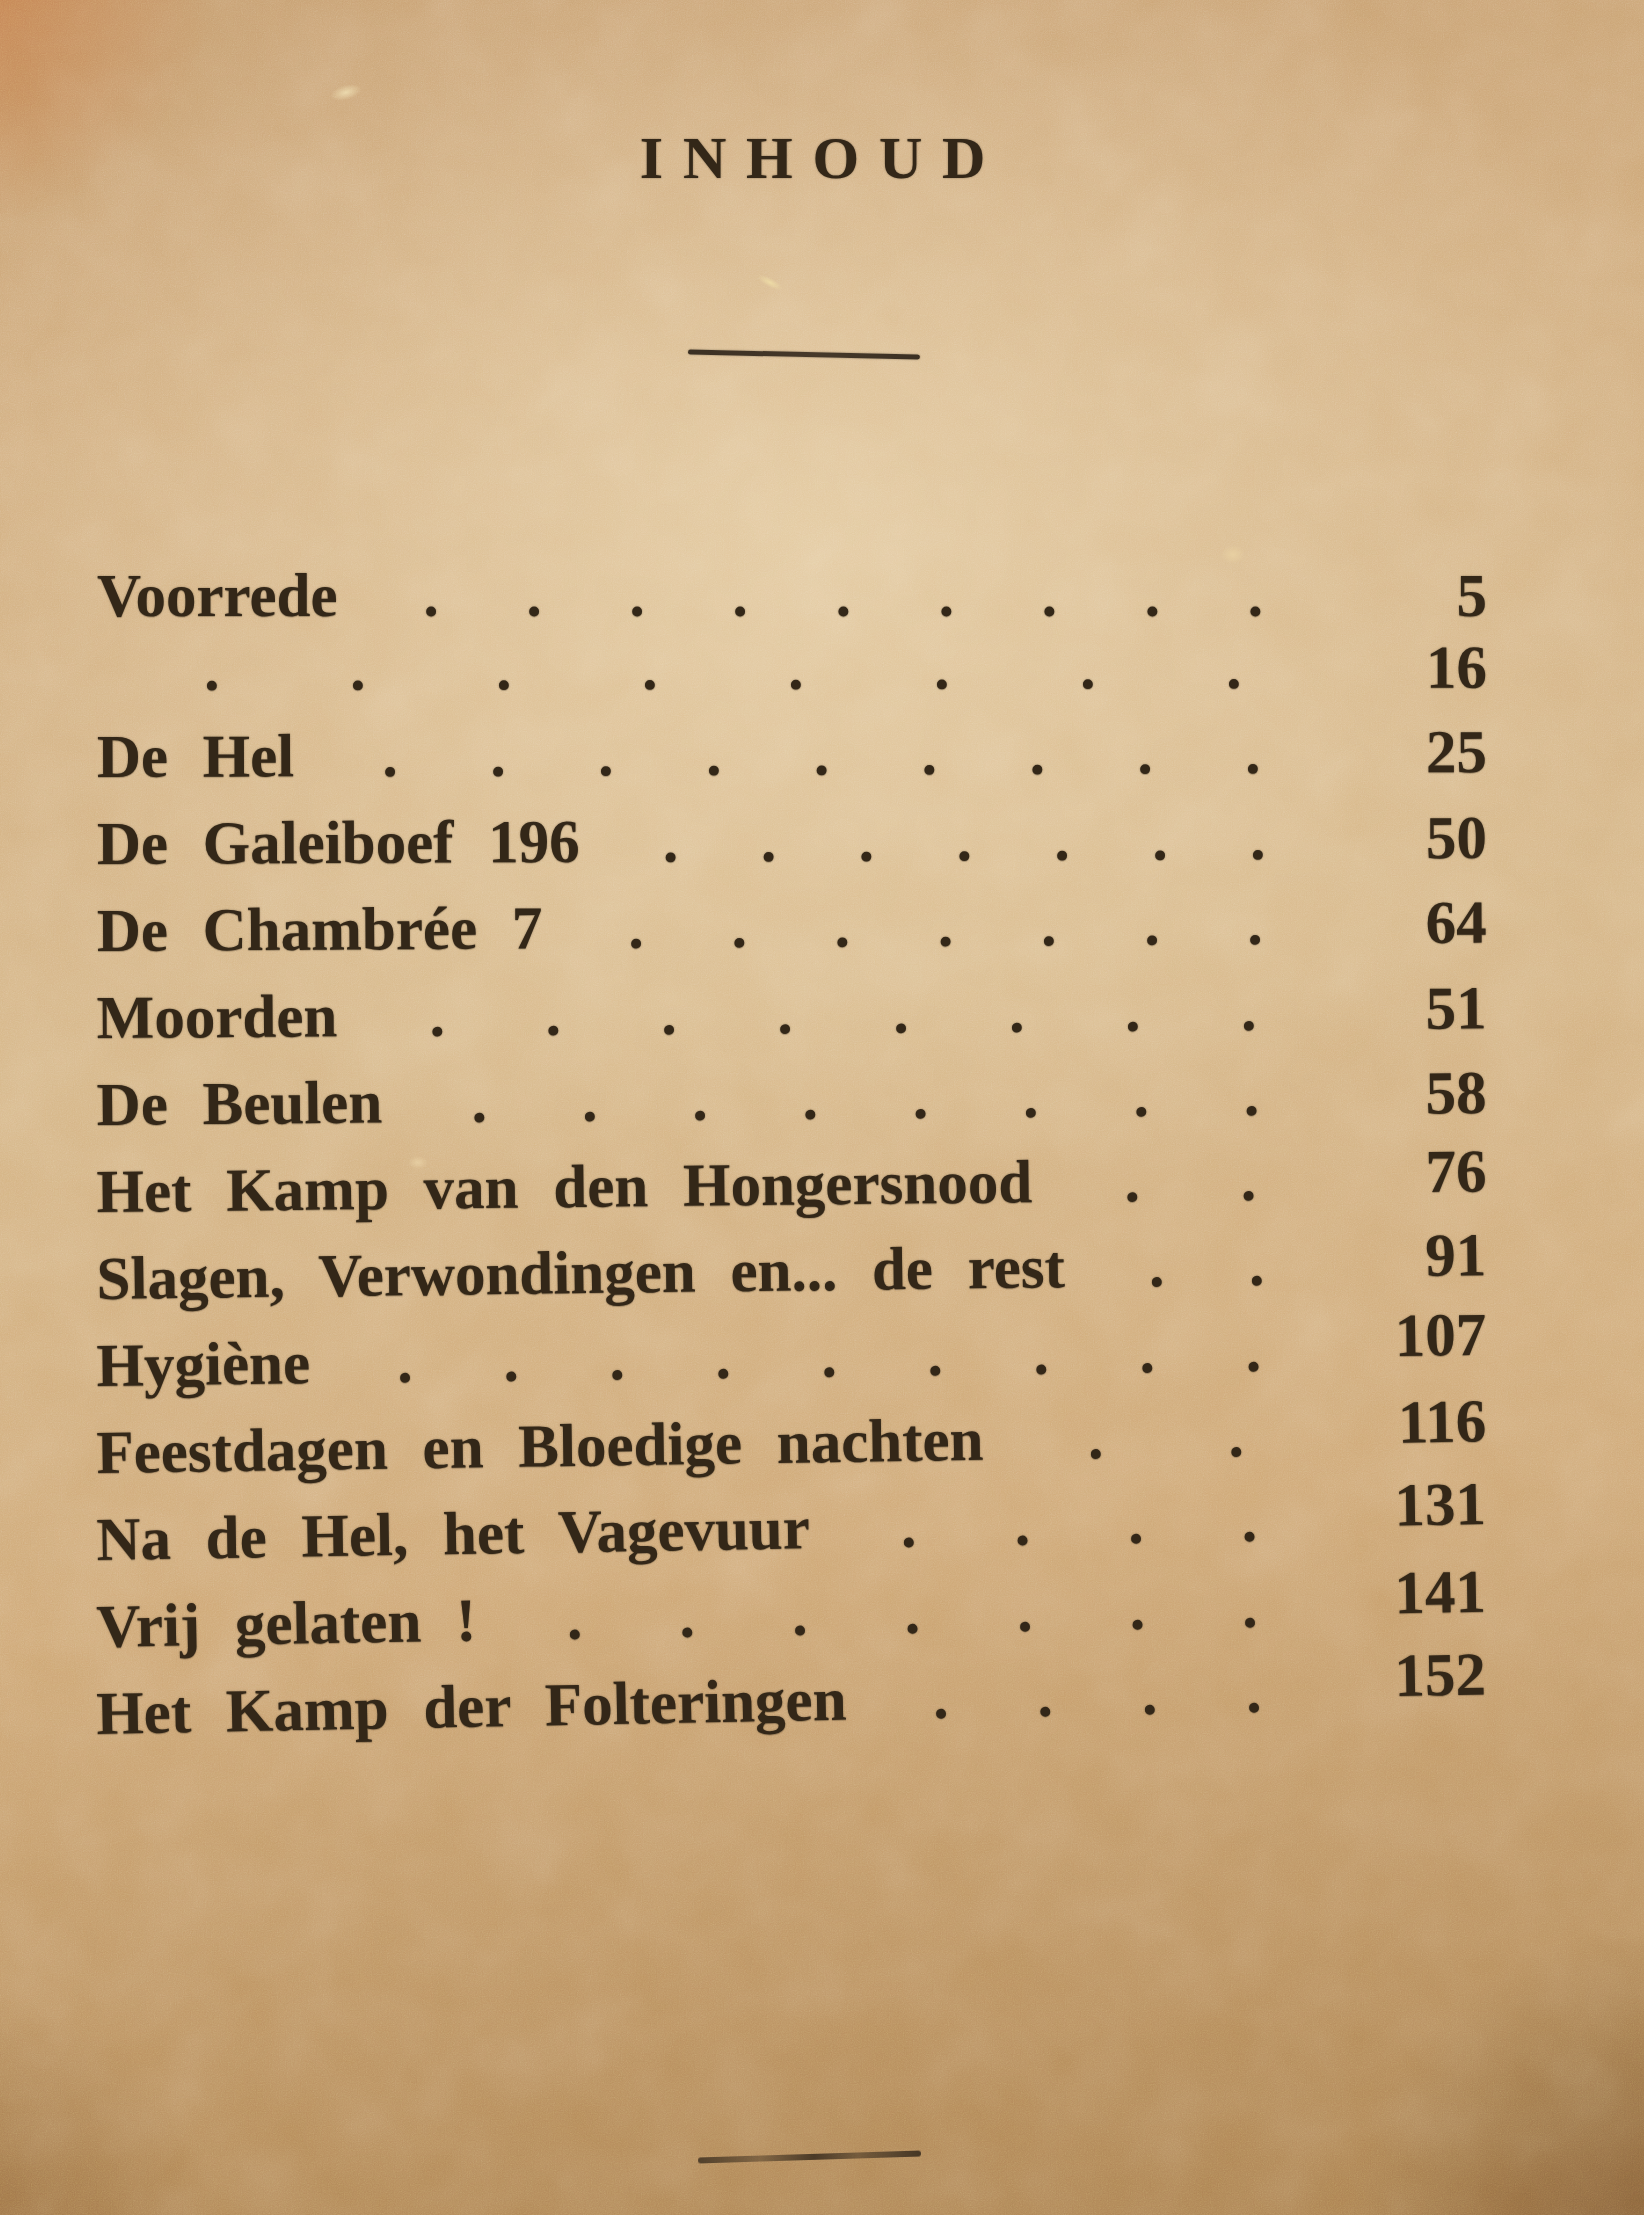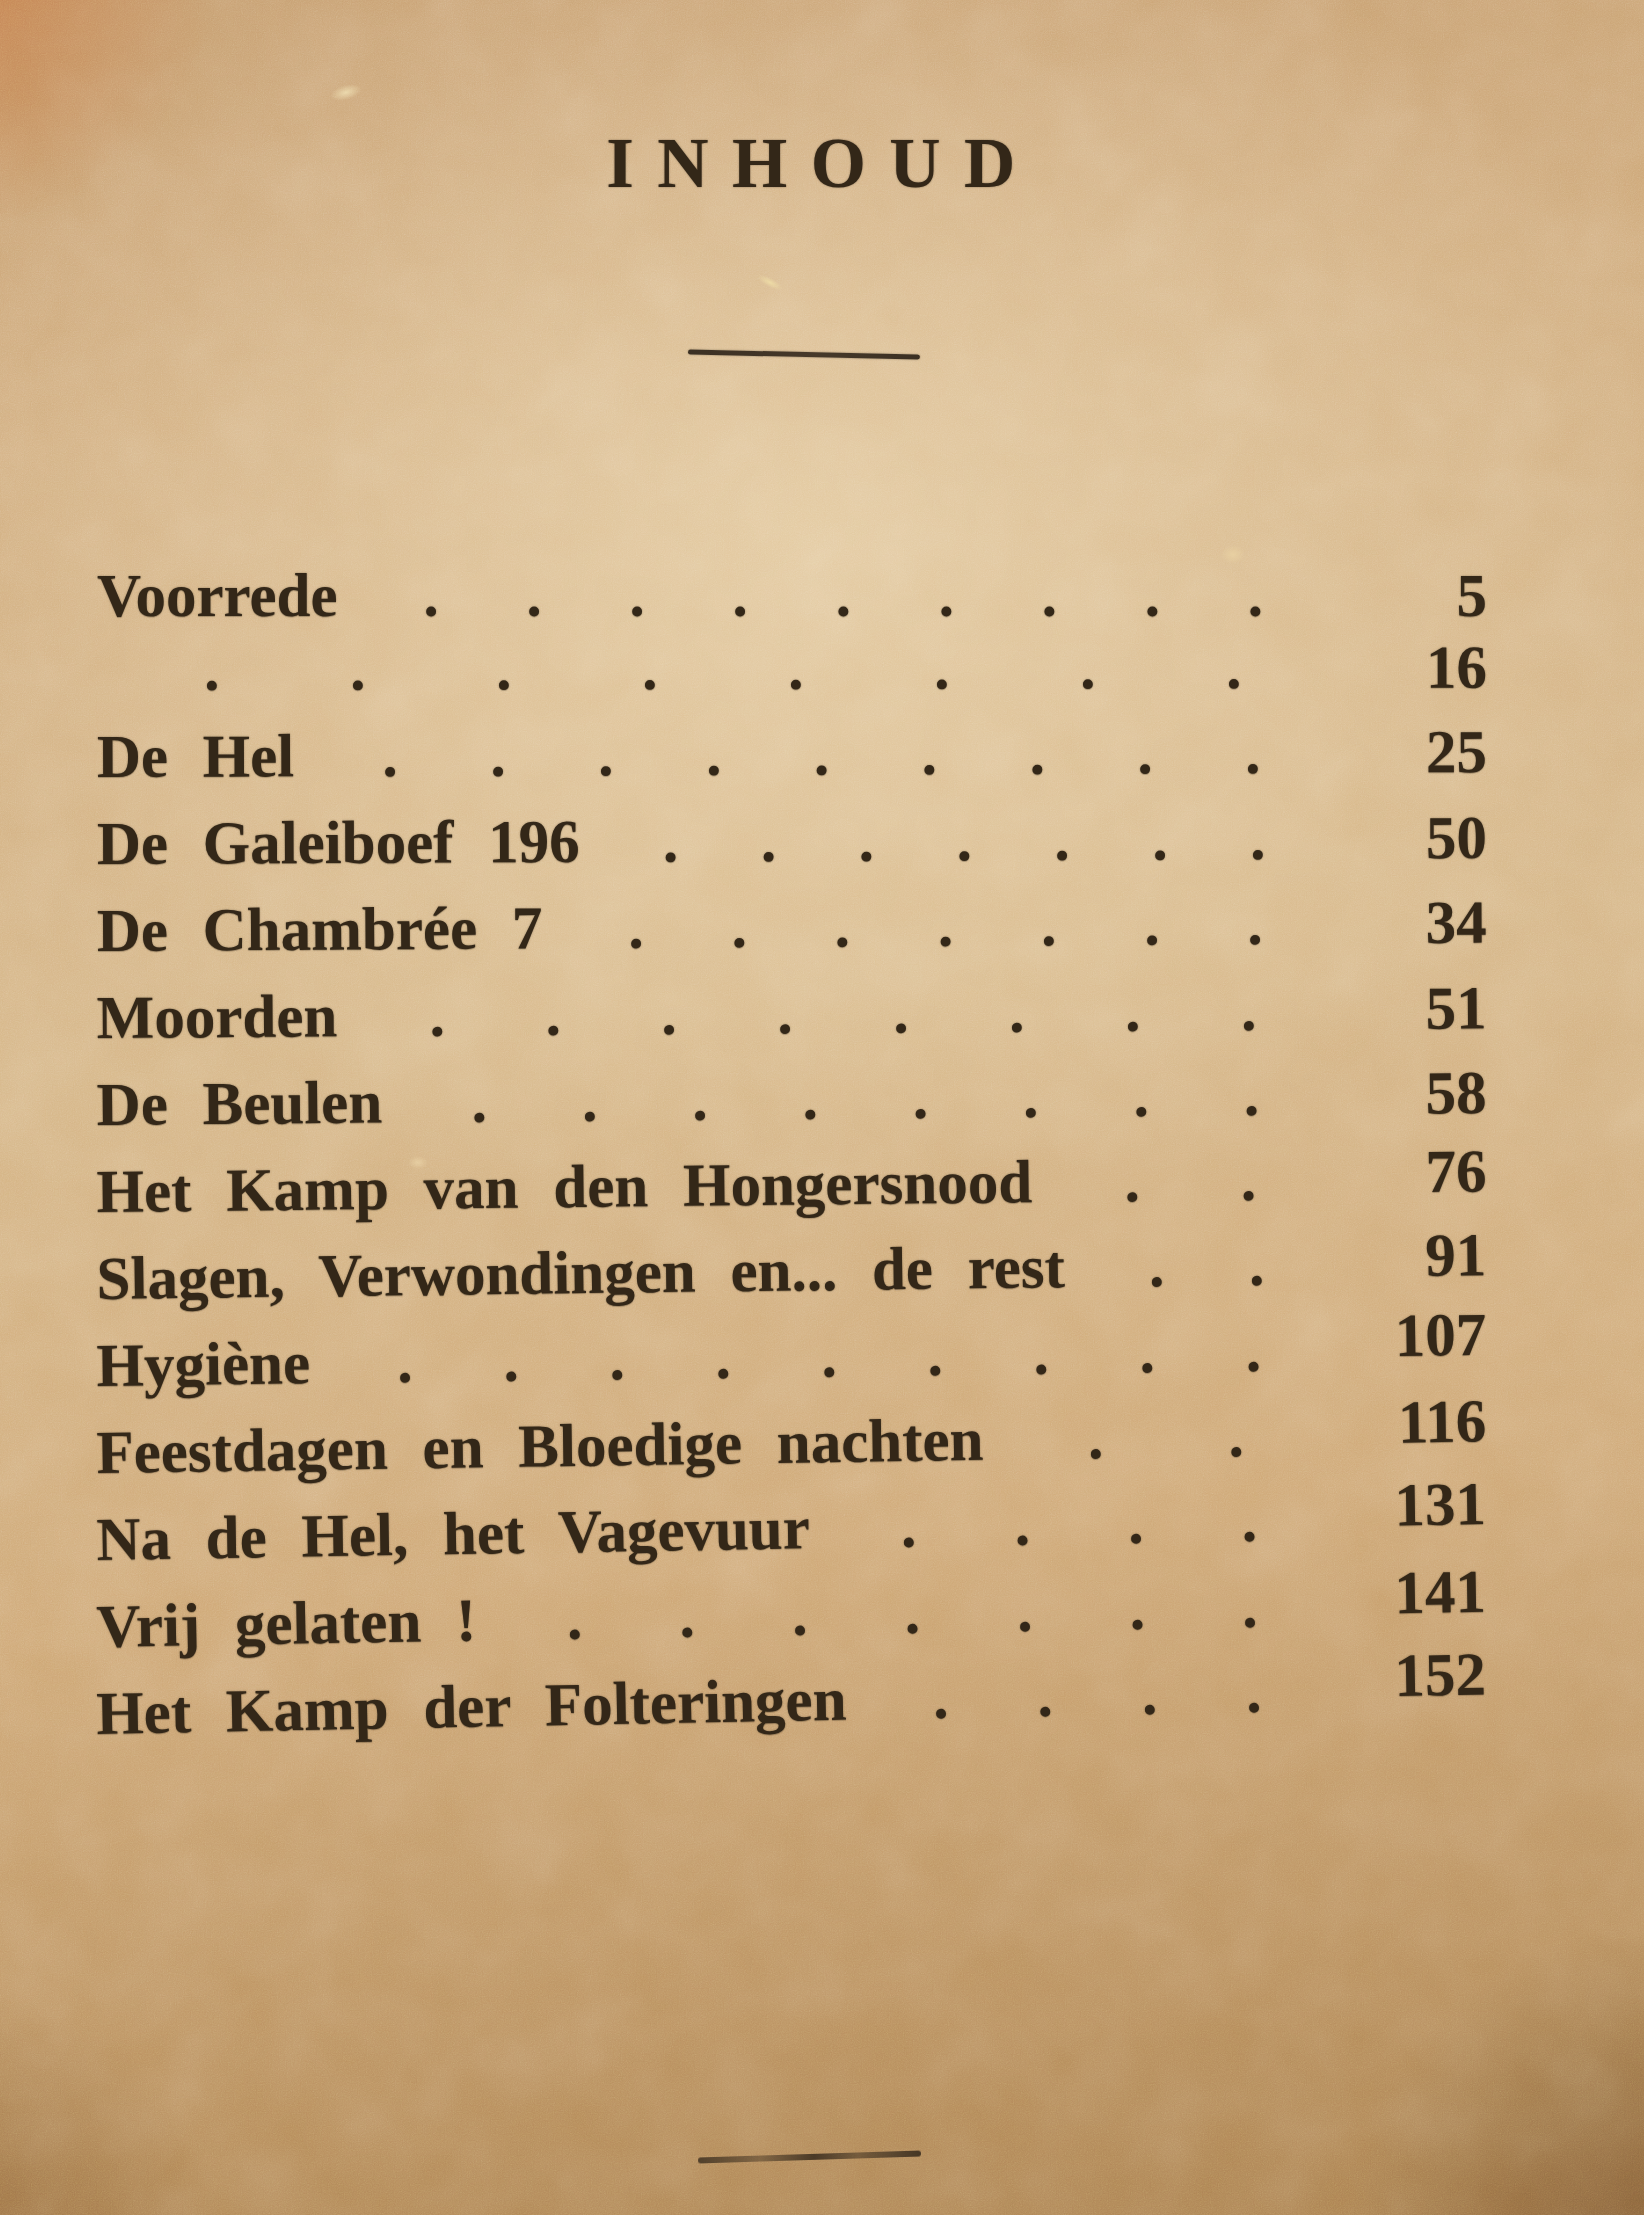--- a/index.html
+++ b/index.html
@@ -22,21 +22,21 @@
   }
   .texture{
     position:absolute;inset:0;width:1645px;height:2216px;
     pointer-events:none;
   }
   .texture.grain{mix-blend-mode:overlay;opacity:.26;}
   .texture.mottle{mix-blend-mode:soft-light;opacity:.45;}
   .title{
     position:absolute;top:128px;left:0;width:100%;
     margin:0;text-align:center;
-    font-size:71px;font-weight:bold;line-height:1;
+    font-size:60px;font-weight:bold;line-height:1;
     letter-spacing:0.33em;
     color:var(--ink);
     text-shadow:0 0 1.9px rgba(52,40,24,.55);
     filter:blur(0.3px);
   }
   .title-divider{
     position:absolute;left:688px;top:352px;width:232px;height:4.6px;
     background:linear-gradient(90deg,#3b3023,#46392a 55%,#3b3023);
     border-radius:2.8px;
     transform:rotate(1.2deg);
@@ -199,21 +199,21 @@
     <span class="label">De Chambrée 7</span>
     <span class="dots">
           <span class="dot">.</span>
           <span class="dot">.</span>
           <span class="dot">.</span>
           <span class="dot">.</span>
           <span class="dot">.</span>
           <span class="dot">.</span>
           <span class="dot">.</span>
         </span>
-    <span class="pagenum">34</span>
+    <span class="pagenum">64</span>
   </div>
 
   <div class="row">
     <span class="label">Moorden</span>
     <span class="dots">
           <span class="dot">.</span>
           <span class="dot">.</span>
           <span class="dot">.</span>
           <span class="dot">.</span>
           <span class="dot">.</span>

